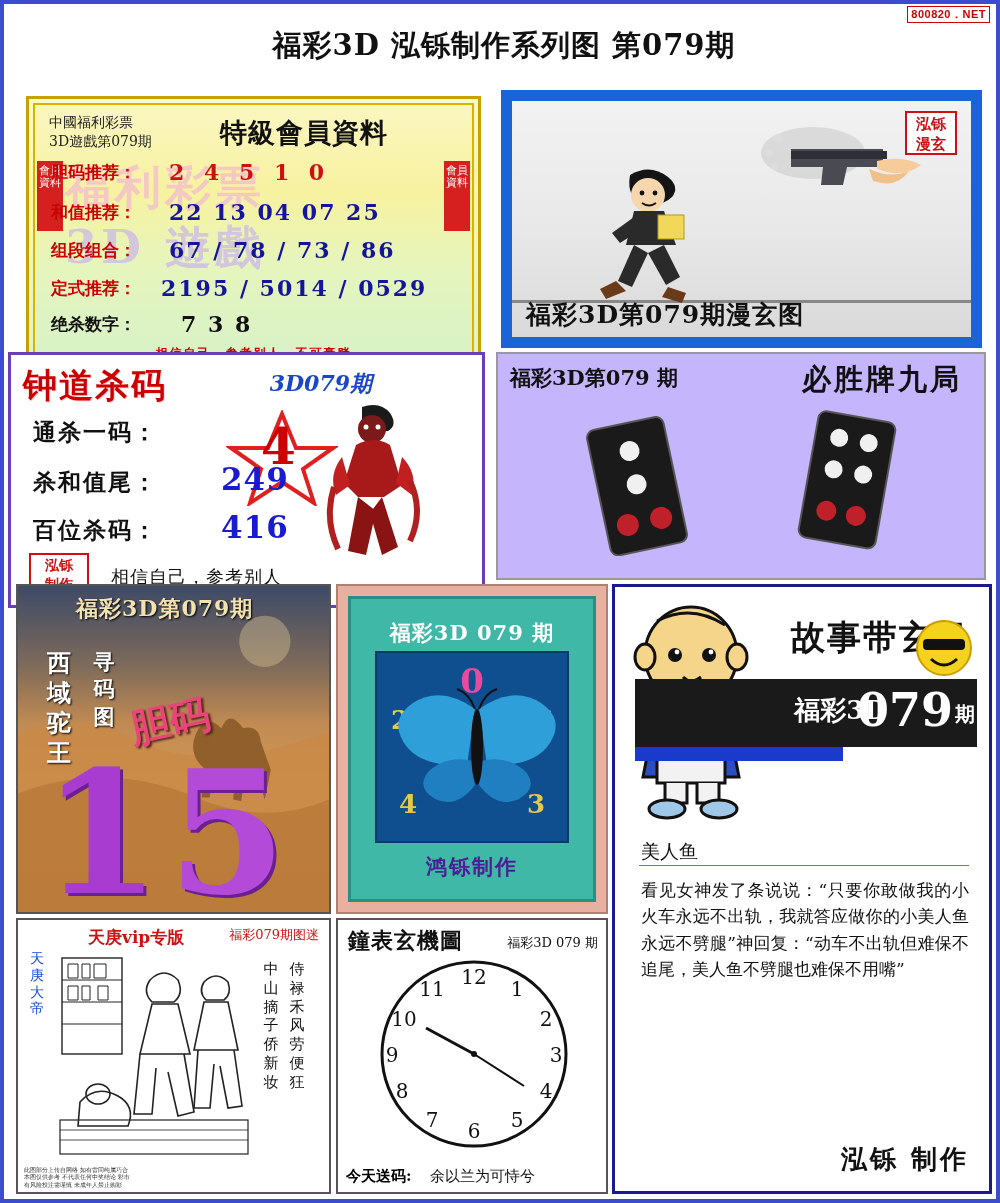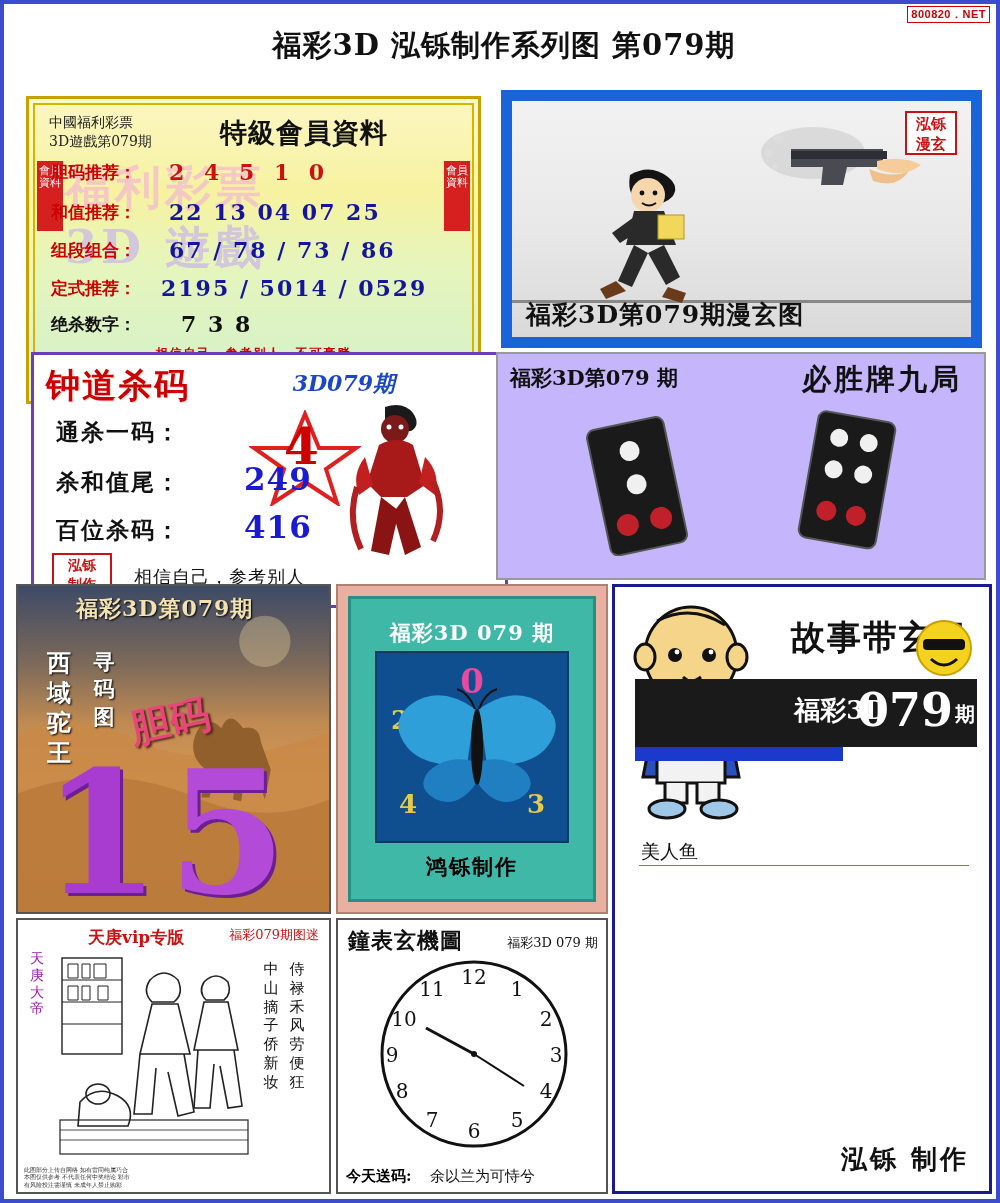--- a/index.html
+++ b/index.html
@@ -128,21 +128,21 @@
     color:#cc1111;font-size:15px;font-weight:bold;text-align:center;
     line-height:1.3;padding-top:2px;box-sizing:border-box;
     font-family:"DejaVu Serif", serif;
   }
   .gun{position:absolute;right:40px;top:22px;width:180px;height:80px;}
   .runner{position:absolute;left:60px;top:60px;width:190px;height:150px;}
   .ground{position:absolute;left:0;right:0;bottom:34px;height:3px;background:#888;}
 
   
   .p3{
-    position:absolute;left:27px;top:348px;width:477px;height:256px;
+    position:absolute;left:4px;top:348px;width:477px;height:256px;
     border:3px solid #6a3fb5;
     background:#ffffff;
     box-sizing:border-box;
     overflow:hidden;
   }
   .p3 .hdr{
     position:absolute;left:12px;top:8px;
     font-size:34px;font-weight:bold;color:#cc0000;
     font-family:"DejaVu Serif", serif;
     letter-spacing:2px;
@@ -279,21 +279,21 @@
   .p6 .n{
     position:absolute;font-size:26px;font-weight:bold;color:#e8c84a;
     font-family:"DejaVu Serif", serif;
   }
   .p6 .n.tl{left:14px;top:52px;}
   .p6 .n.tr{right:14px;top:52px;}
   .p6 .n.bl{left:22px;bottom:22px;}
   .p6 .n.br{right:22px;bottom:22px;}
   .p6 .foot{
     position:absolute;left:0;right:0;bottom:18px;text-align:center;
-    font-size:21px;font-weight:bold;color:#000000;
+    font-size:21px;font-weight:bold;color:#4c1d95;
     font-family:"DejaVu Serif", serif;
     letter-spacing:2px;
   }
 
   
   .p7{
     position:absolute;left:608px;top:580px;width:380px;height:610px;
     border:3px solid #1a1a8c;background:#fff;box-sizing:border-box;overflow:hidden;
   }
   .p7 .topimg{
@@ -360,21 +360,21 @@
     font-size:17px;font-weight:bold;color:#cc1111;
     font-family:"DejaVu Serif", serif;
   }
   .p8 .t2{
     position:absolute;right:10px;top:6px;
     font-size:13px;color:#cc1111;
     font-family:"DejaVu Serif", serif;
   }
   .p8 .vleft{
     position:absolute;left:8px;top:30px;width:22px;
-    font-size:14px;color:#a21caf;line-height:1.2;text-align:center;
+    font-size:14px;color:#1d4ed8;line-height:1.2;text-align:center;
     font-family:"DejaVu Serif", serif;
   }
   .p8 .vright{
     position:absolute;right:48px;top:40px;width:20px;
     font-size:15px;color:#111;line-height:1.25;text-align:center;
     font-family:"DejaVu Serif", serif;
   }
   .p8 .vright2{
     position:absolute;right:22px;top:40px;width:20px;
     font-size:15px;color:#111;line-height:1.25;text-align:center;
@@ -629,20 +629,21 @@
         <circle cx="29" cy="29" r="27" fill="#f5d21e" stroke="#caa000" stroke-width="2"></circle>
         <rect x="8" y="20" width="42" height="11" rx="4" fill="#111"></rect>
         <path d="M16 40 q13 12 26 0" stroke="#111" stroke-width="3" fill="none"></path>
       </svg>
       <div class="fc3d">福彩3D</div>
       <div class="num">079</div>
       <div class="qi">期</div>
     </div>
     <div class="storytitle">美人鱼</div>
     <div class="rule"></div>
+    <div class="body">看见女神发了条说说：“只要你敢做我的小火车永远不出轨，我就答应做你的小美人鱼永远不劈腿”神回复：“动车不出轨但难保不追尾，美人鱼不劈腿也难保不用嘴”</div>
     <div class="sign">泓铄 制作</div>
   </div>
 
   <div class="p8">
     <div class="t1">天庚vip专版</div>
     <div class="t2">福彩079期图迷</div>
     <div class="vleft">天庚大帝</div>
     <div class="vright">中山摘子侨新妆</div>
     <div class="vright2">侍禄禾风劳便狂</div>
     <svg style="position:absolute;left:36px;top:32px;width:200px;height:210px;" viewBox="0 0 200 210">

